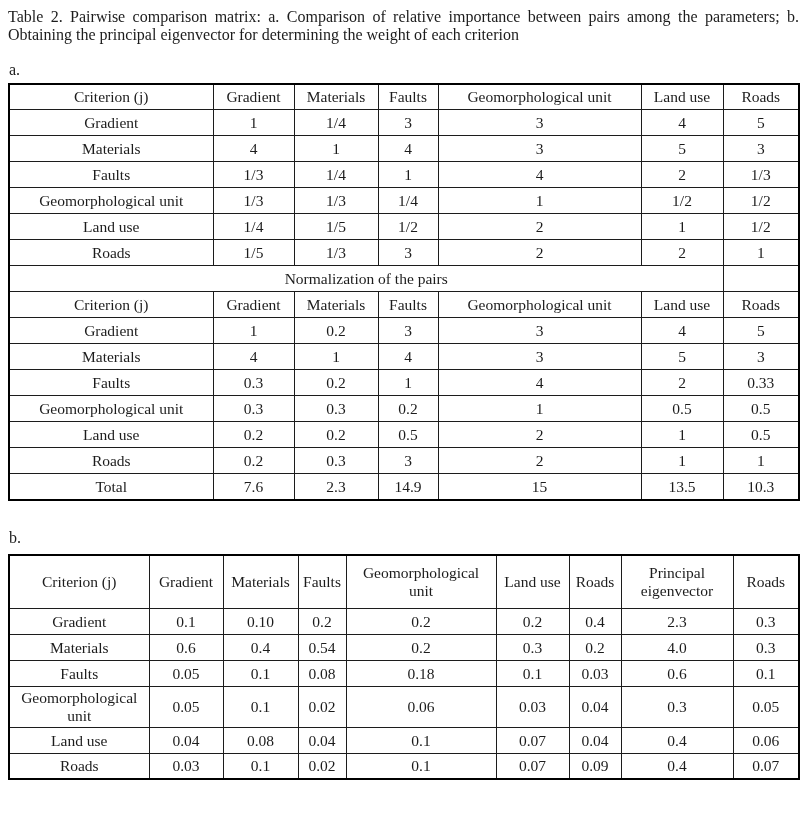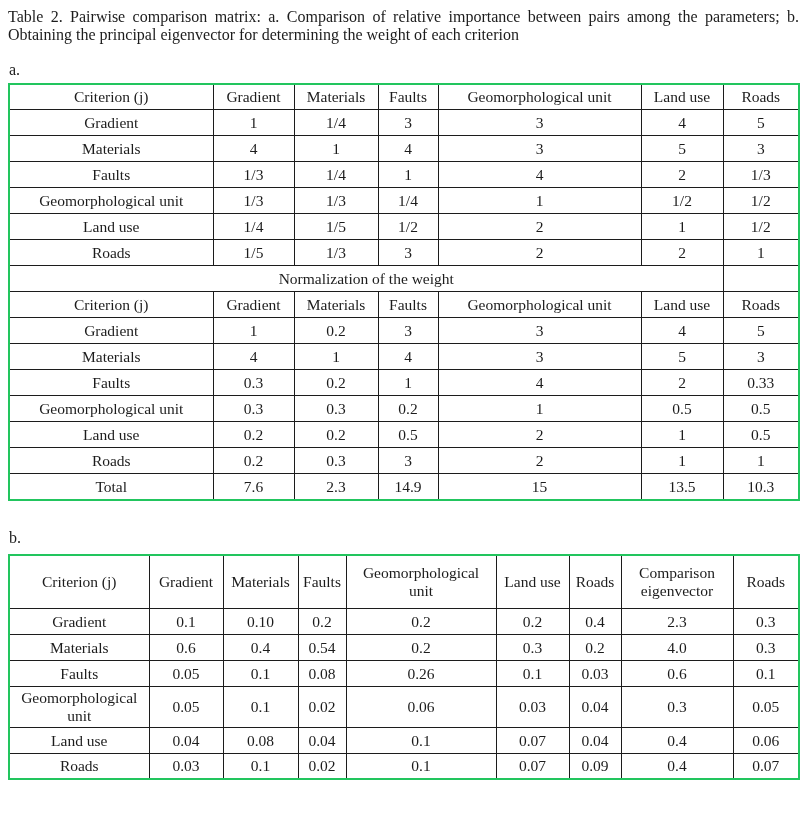--- a/index.html
+++ b/index.html
@@ -30,21 +30,21 @@
     margin: 0 0 5px 1px;
   }
   .label-b {
     margin-top: 29px;
     margin-bottom: 8px;
   }
   table.tbl {
     border-collapse: collapse;
     table-layout: fixed;
     width: 790px;
-    border: 2px solid #22c55e;
+    border: 2px solid #000000;
     padding-left: 20px;
   }
   table.tbl th, table.tbl td {
     border: 1.5px solid #1c1c1c;
     font-weight: normal;
     font-size: 15.5px;
     line-height: 1.15;
     vertical-align: middle;
     text-align: center;
     padding: 2px 4px;
@@ -134,21 +134,21 @@
         <tr>
           <td class="cell-left">Roads</td>
           <td>1/5</td>
           <td>1/3</td>
           <td>3</td>
           <td>2</td>
           <td>2</td>
           <td>1</td>
         </tr>
         <tr>
-          <td colspan="6" class="cell-left">Normalization of the weight</td>
+          <td colspan="6" class="cell-left">Normalization of the pairs</td>
           <td></td>
         </tr>
         <tr class="hdr2">
           <th class="cell-left">Criterion (j)</th>
           <th>Gradient</th>
           <th>Materials</th>
           <th>Faults</th>
           <th>Geomorphological unit</th>
           <th>Land use</th>
           <th>Roads</th>
@@ -234,21 +234,21 @@
       </colgroup>
     <tbody>
         <tr class="hdr">
           <th>Criterion (j)</th>
           <th>Gradient</th>
           <th>Materials</th>
           <th>Faults</th>
           <th>Geomorphological unit</th>
           <th>Land use</th>
           <th>Roads</th>
-          <th>Comparison eigenvector</th>
+          <th>Principal eigenvector</th>
           <th>Roads</th>
         </tr>
         <tr>
           <td class="cell-left">Gradient</td>
           <td>0.1</td>
           <td>0.10</td>
           <td>0.2</td>
           <td>0.2</td>
           <td>0.2</td>
           <td>0.4</td>
@@ -264,21 +264,21 @@
           <td>0.3</td>
           <td>0.2</td>
           <td>4.0</td>
           <td>0.3</td>
         </tr>
         <tr>
           <td class="cell-left">Faults</td>
           <td>0.05</td>
           <td>0.1</td>
           <td>0.08</td>
-          <td>0.26</td>
+          <td>0.18</td>
           <td>0.1</td>
           <td>0.03</td>
           <td>0.6</td>
           <td>0.1</td>
         </tr>
         <tr>
           <td class="cell-left">Geomorphological unit</td>
           <td>0.05</td>
           <td>0.1</td>
           <td>0.02</td>

